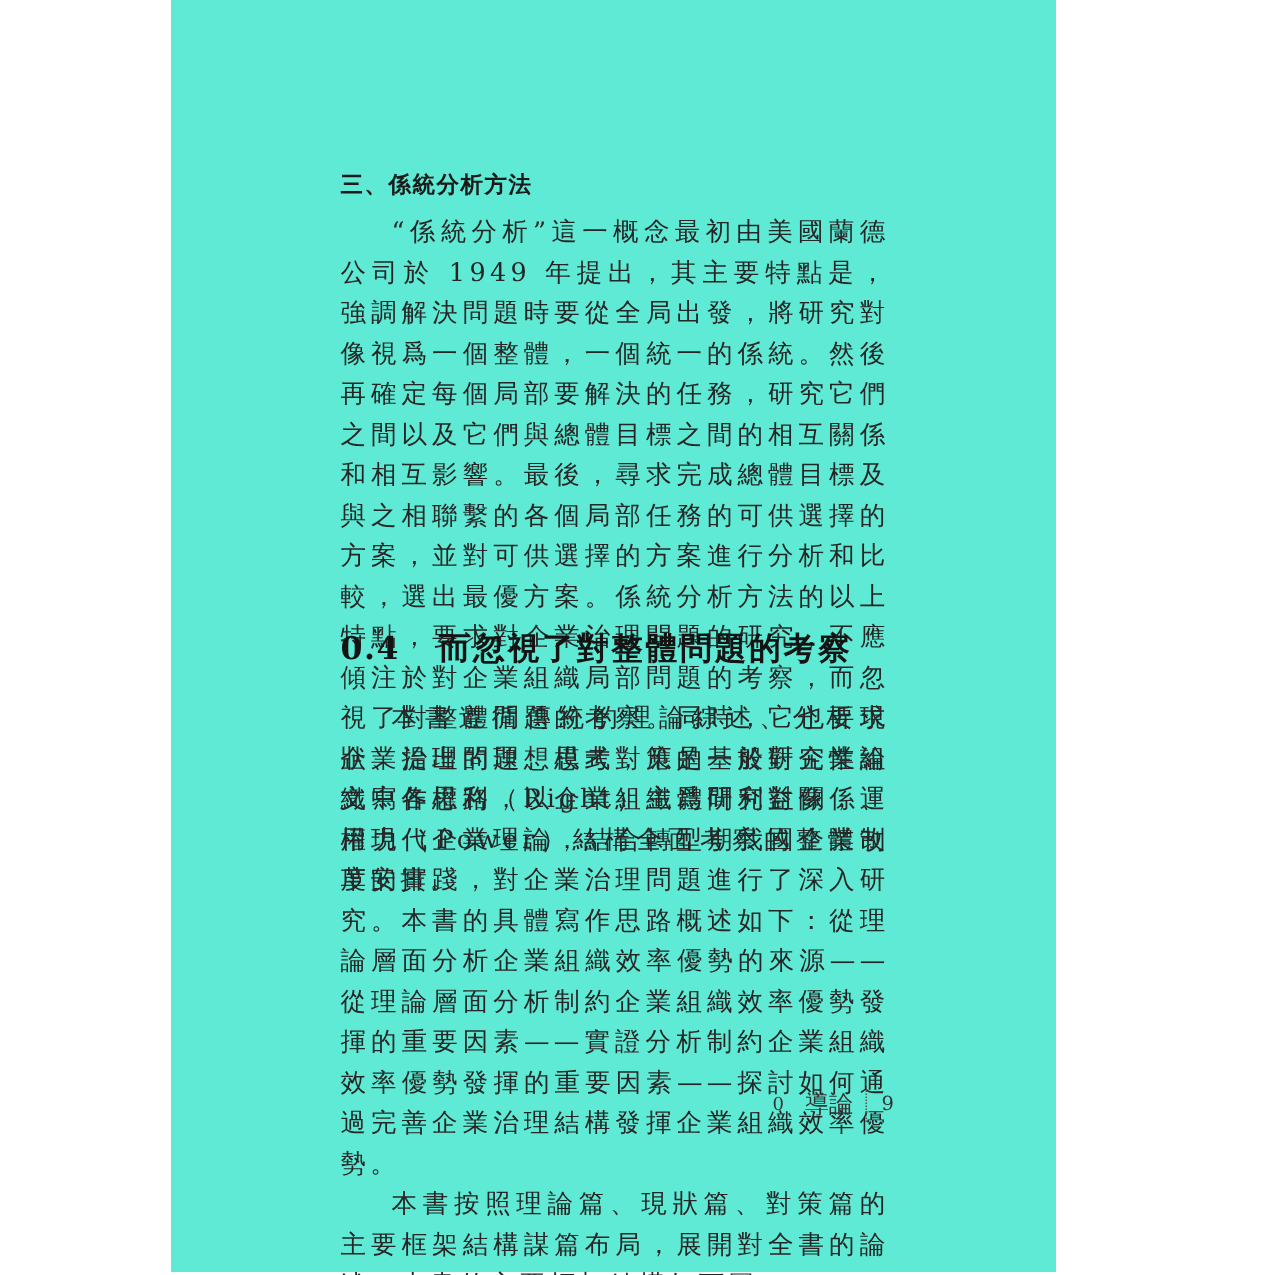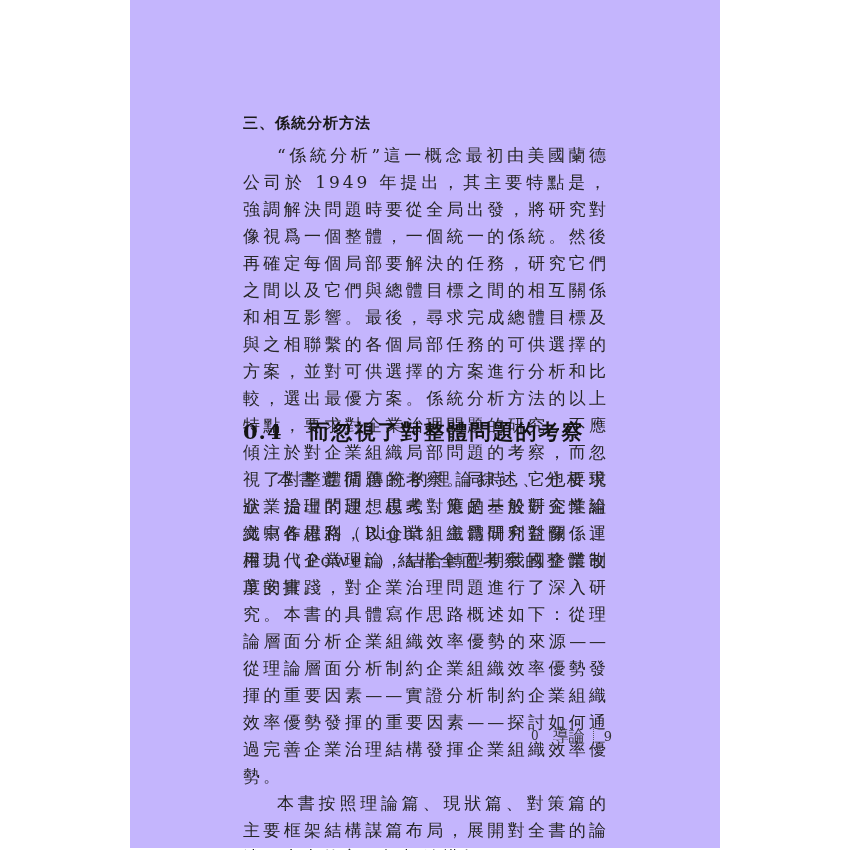--- a/index.html
+++ b/index.html
@@ -6,23 +6,23 @@
     body {
       width: 850px; height: 850px;
       background: #ffffff;
       position: relative;
       overflow: hidden;
       font-family: "DejaVu Serif", "Liberation Serif", serif;
       color: #1e1e1e;
     }
     .page {
       position: absolute;
-      left: 130px; top: 0;
+      left: 114px; top: 0;
       width: 590px; height: 848px;
-      background: #c4b5fd;
+      background: #5eead4;
     }
     .column {
       position: absolute;
       left: 113px;
       width: 366px;
     }
     .sub-heading {
       position: absolute;
       top: 114px;
       left: 113px;

